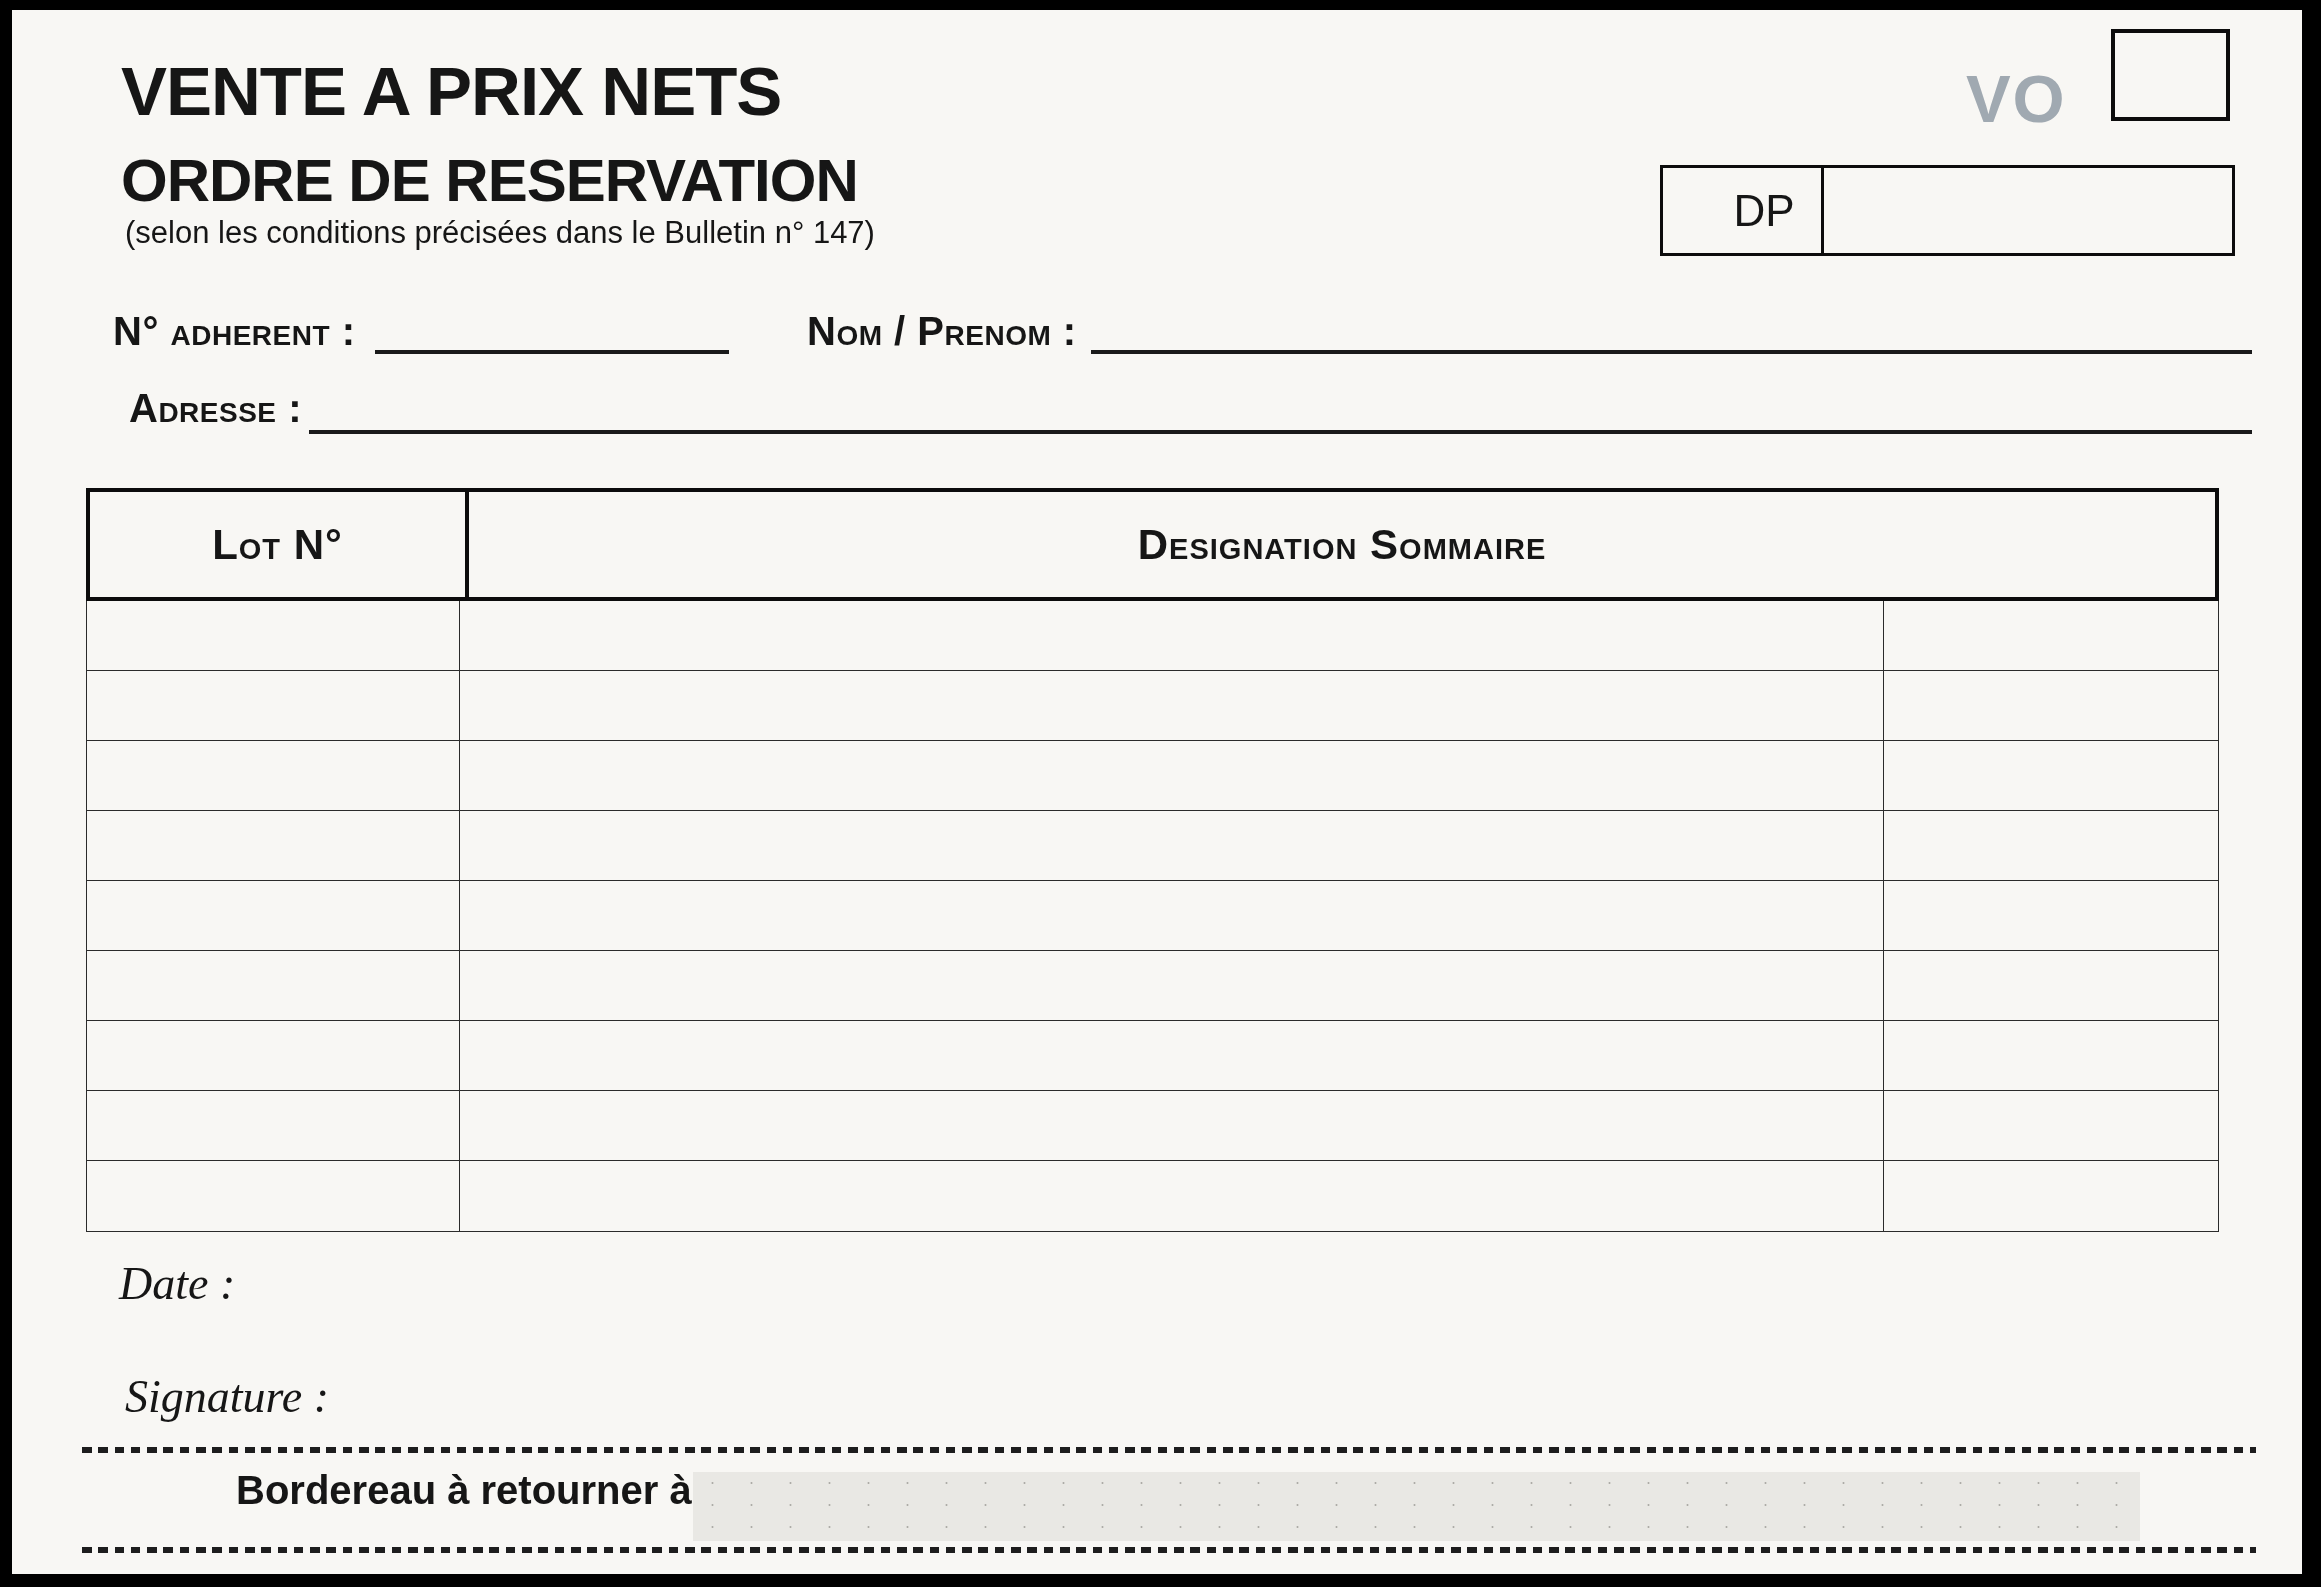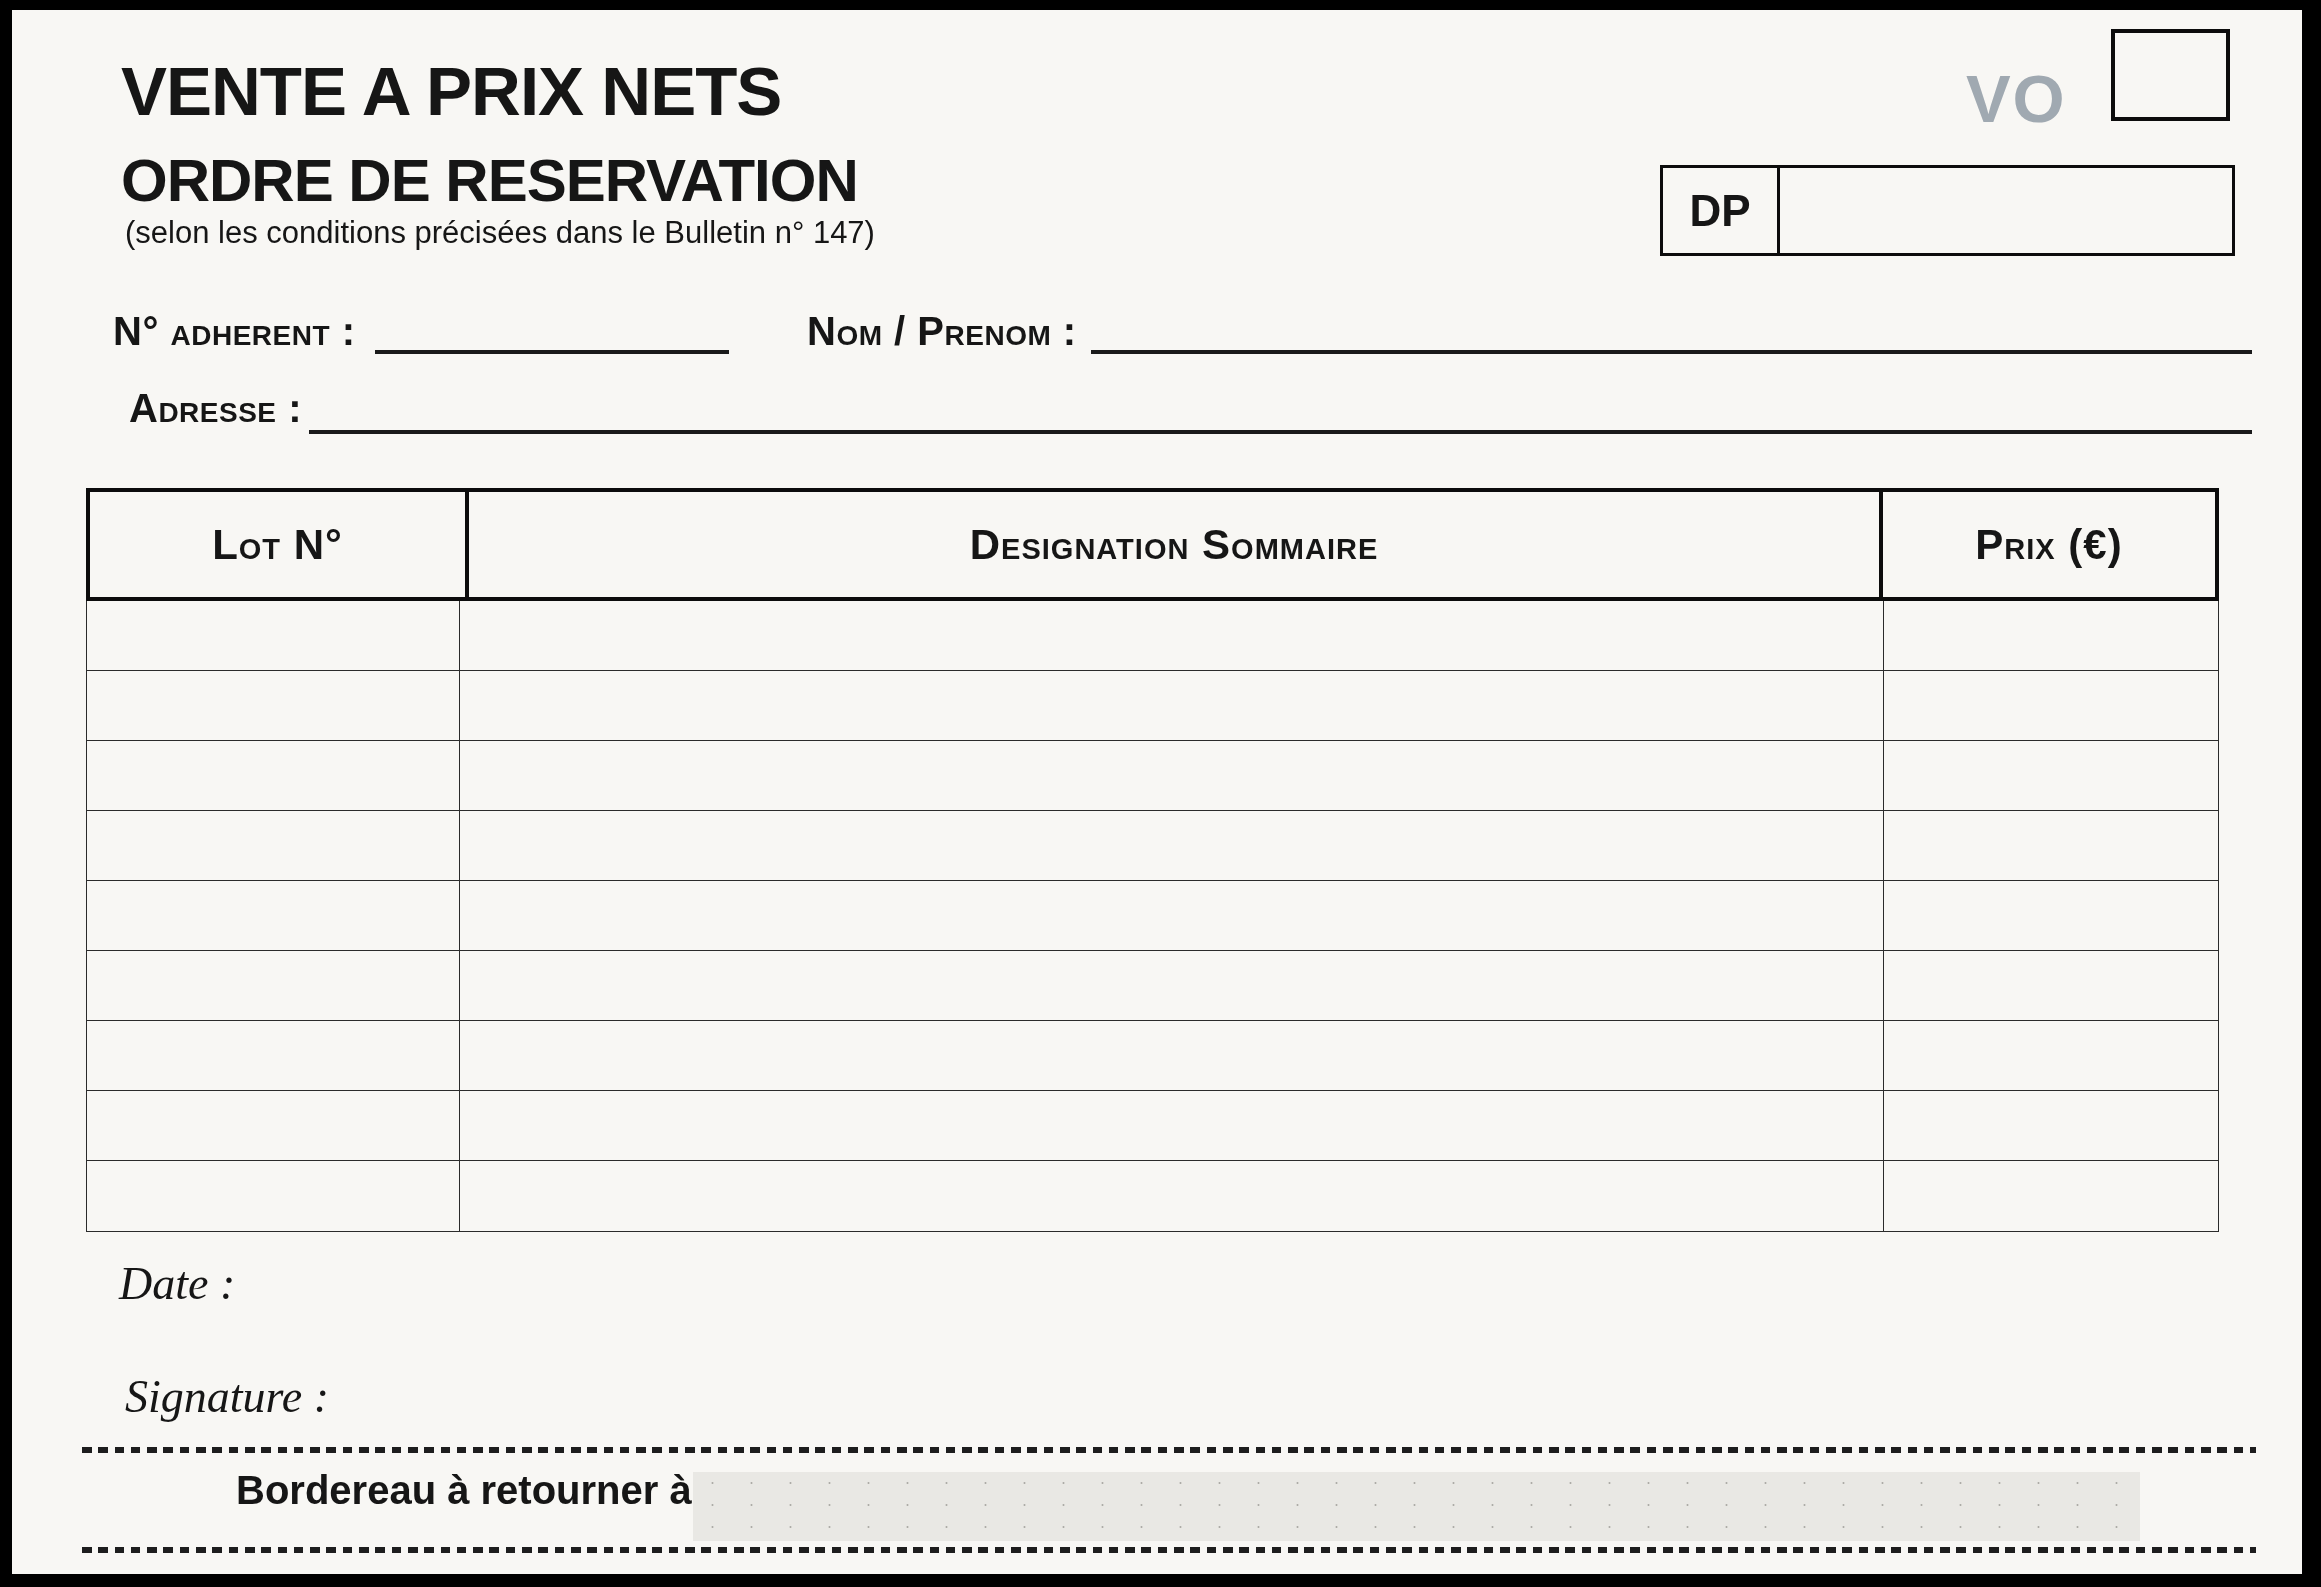--- a/index.html
+++ b/index.html
@@ -23,21 +23,21 @@
 
   
   .title{left:121px;top:44px;font-size:69px;font-weight:bold;letter-spacing:-1px;white-space:nowrap;margin-top:8px;}
   .subtitle{left:121px;top:146px;font-size:60px;font-weight:bold;letter-spacing:-1px;white-space:nowrap;}
   .note{left:125px;top:215px;font-size:31px;white-space:nowrap;}
 
   .vo{left:1966px;top:60px;font-size:67px;font-weight:bold;letter-spacing:1.9px;color:var(--vo-gray);text-align:center;}
   .checkbox{left:2111px;top:29px;width:111px;height:84px;border:4.8px solid var(--thick);background:transparent;}
 
   .dp-box{left:1660px;top:165px;width:569px;height:85px;border:3.8px solid var(--thick);display:flex;background:transparent;}
-  .dp-label-cell{width:114px;border-right:3.8px solid var(--thick);display:flex;align-items:center;justify-content:center;font-size:44px;font-weight:700;}
+  .dp-label-cell{width:114px;border-right:3.8px solid var(--thick);display:flex;align-items:center;justify-content:center;font-size:44px;font-weight:400;margin-left:44px;}
   .dp-value-cell{flex:1;}
 
   
   .field-label{font-size:40px;font-weight:600;font-variant:small-caps;letter-spacing:0.5px;white-space:nowrap;}
   .f-adherent{left:113px;top:309px;}
   .f-nom{left:807px;top:309px;}
   .f-adresse{left:129px;top:386px;}
   .fill-line{height:3.8px;background:#1a1a1a;}
   .line-adherent{left:375px;top:350px;width:354px;}
   .line-nom{left:1091px;top:350px;width:1161px;}
@@ -97,21 +97,20 @@
 <div class="abs field-label f-nom">Nom / Prenom :</div>
 <div class="abs fill-line line-nom"></div>
 
 <div class="abs field-label f-adresse">Adresse :</div>
 <div class="abs fill-line line-adresse"></div>
 
 <div class="abs res-table">
   <div class="t-header">
     <div class="hcell h1">Lot N°</div>
     <div class="hcell h2">Designation Sommaire</div>
-    <div class="hcell h3">Prix (€)</div>
   </div>
   <div class="t-body">
       <div class="t-row">
         <div class="tcell c1"></div>
         <div class="tcell c2"></div>
         <div class="tcell c3"></div>
       </div>
       <div class="t-row">
         <div class="tcell c1"></div>
         <div class="tcell c2"></div>

